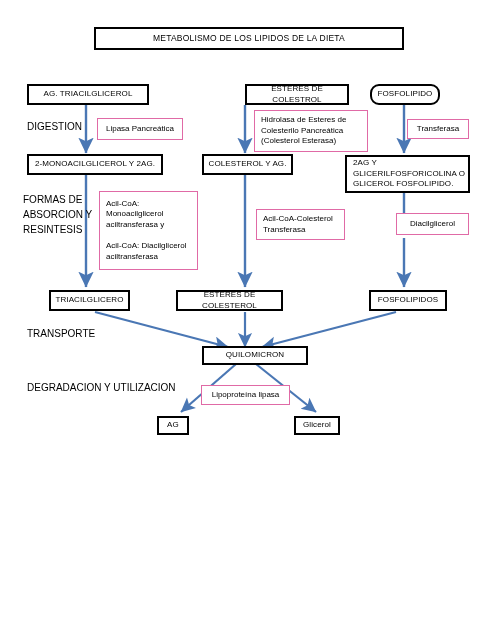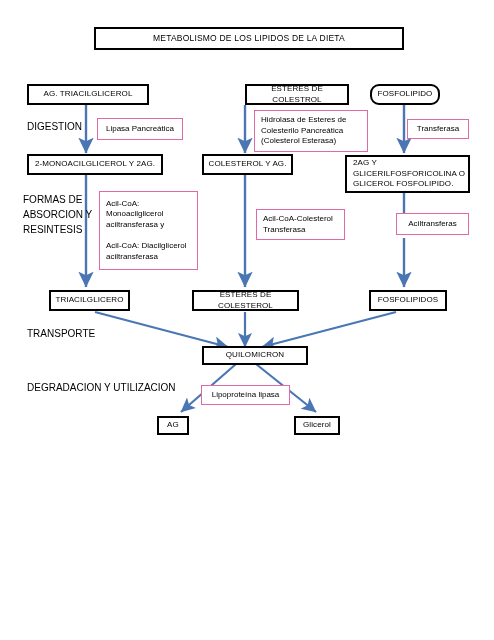--- a/index.html
+++ b/index.html
@@ -196,28 +196,28 @@
 Acil-CoA: Diacilglicerol
 aciltransferasa</span>
   </div>
 
   <div class="node pink enzyme" style="left:256px; top:209px; width:89px; height:31px;">
     <span class="txt">Acil-CoA-Colesterol
 Transferasa</span>
   </div>
 
   <div class="node pink enzyme center-text" style="left:396px; top:213px; width:73px; height:22px;">
-    <span class="txt">Aciltransferas</span>
+    <span class="txt">Diacilglicerol</span>
   </div>
 
   <div class="node black proc" style="left:49px; top:290px; width:81px; height:21px;">
     <span class="txt">TRIACILGLICERO</span>
   </div>
 
-  <div class="node black proc" style="left:192px; top:290px; width:107px; height:21px;">
+  <div class="node black proc" style="left:176px; top:290px; width:107px; height:21px;">
     <span class="txt">ESTERES DE COLESTEROL</span>
   </div>
 
   <div class="node black proc" style="left:369px; top:290px; width:78px; height:21px;">
     <span class="txt">FOSFOLIPIDOS</span>
   </div>
 
   <div class="node black proc" style="left:202px; top:346px; width:106px; height:19px;">
     <span class="txt">QUILOMICRON</span>
   </div>

